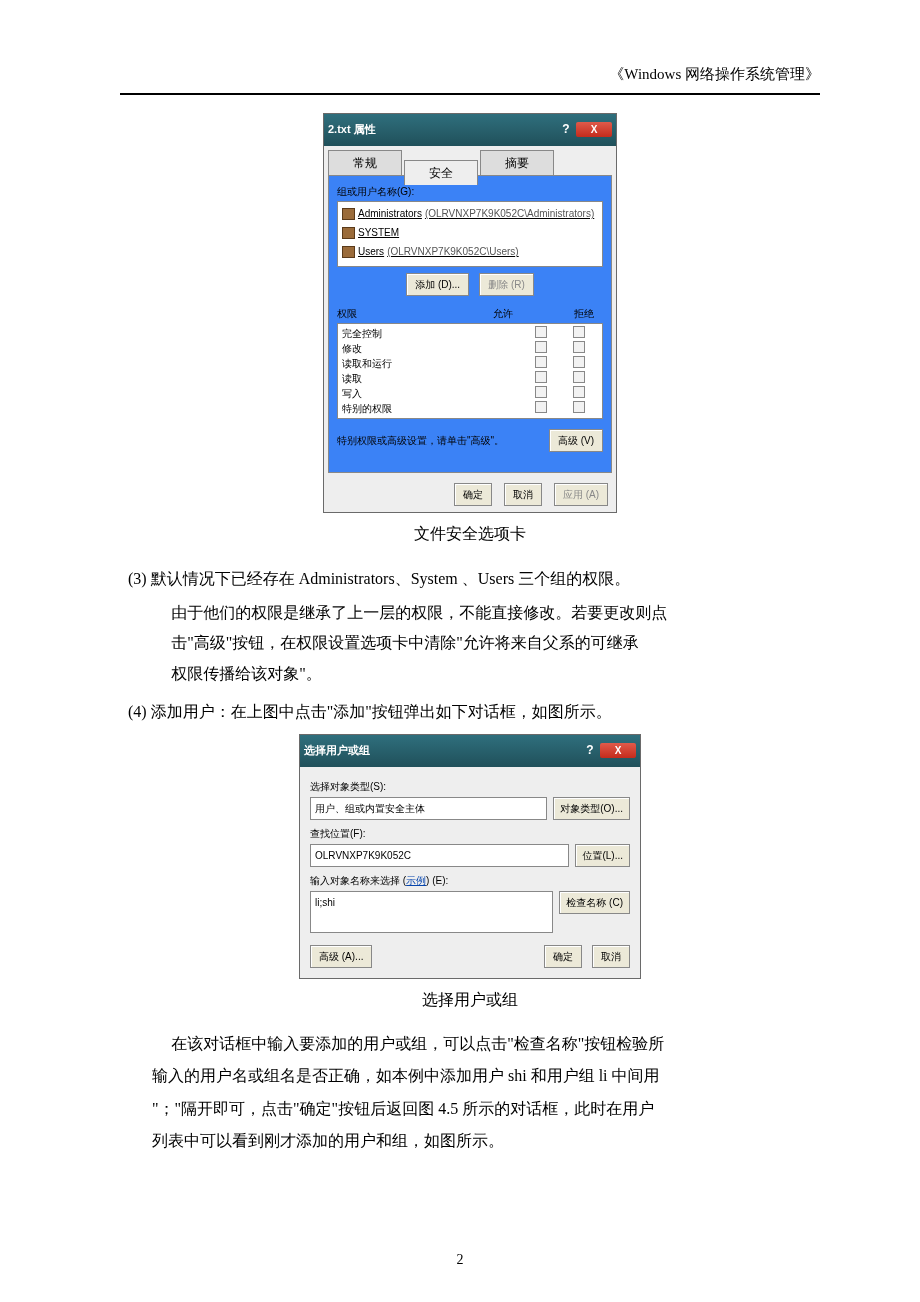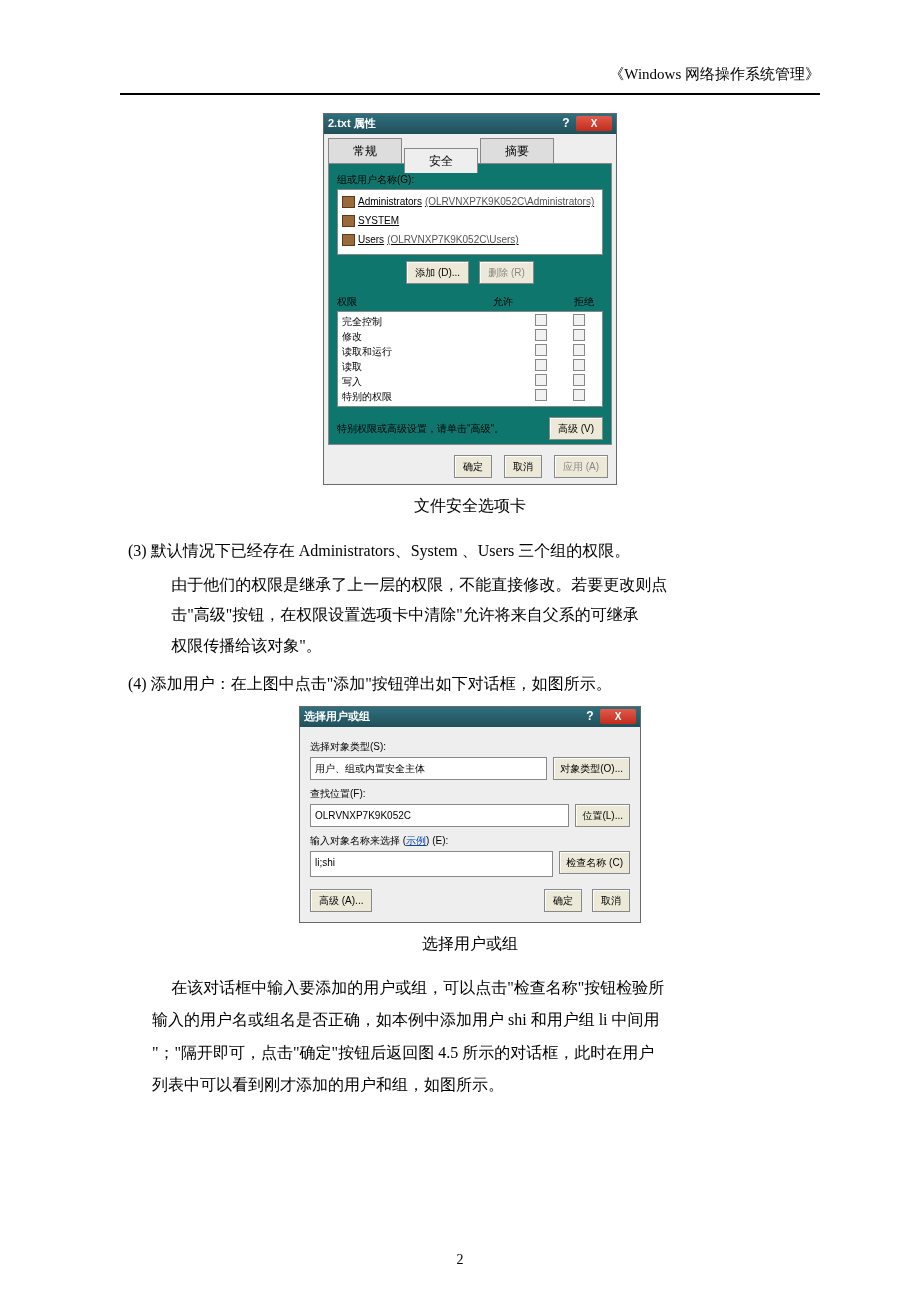--- a/index.html
+++ b/index.html
@@ -5,28 +5,28 @@
   body {
     margin:0; padding:0; background:#fff;
     font-family:"SimSun","Songti SC",serif;
     width:920px; height:1302px; position:relative;
     font-size:16px; line-height:1.9;
   }
   .page { padding:60px 100px 0 120px; }
   .header-text { text-align:right; font-size:15px; margin-bottom:4px; }
   .header-rule { border-top:2px solid #000; margin-bottom:18px; }
   .win { border:1px solid #6a6a6a; background:#eee; font-family:Tahoma,Arial,sans-serif; font-size:10px; margin:0 auto; }
-  .titlebar { background:linear-gradient(#2f6f7d,#20505a); color:#fff; height:20px; display:flex; align-items:center; padding:0 4px; font-size:11px; font-weight:bold; }
+  .titlebar { background:linear-gradient(#2f6f7d,#20505a); color:#fff; height:32px; display:flex; align-items:center; padding:0 4px; font-size:11px; font-weight:bold; }
   .titlebar .spacer{flex:1;}
   .titlebar .qmark{width:16px;text-align:center;color:#fff;font-weight:bold;font-size:12px;}
   .closebtn{background:linear-gradient(#e05a4a,#c42b1c);width:36px;height:15px;border-radius:2px;display:flex;align-items:center;justify-content:center;color:#fff;font-weight:bold;font-size:10px;margin-left:2px;}
   .tabs{display:flex;margin:4px 4px 0 4px;gap:2px;}
   .tab{border:1px solid #888;border-bottom:none;padding:1px 24px;background:#ddd;font-size:12px;}
   .tab.active{background:#eee;position:relative;top:10px;}
-  .tabbody{border:1px solid #888;margin:0 4px 4px 4px;padding:6px 8px 4px 8px;background:#0f766e;}
+  .tabbody{border:1px solid #888;margin:0 4px 4px 4px;padding:6px 8px 20px 8px;background:#3b82f6;}
   .listbox{border:1px solid #888;background:#fff;padding:2px;height:60px;font-size:10px;text-decoration:underline;}
   .listrow{display:flex;align-items:center;gap:3px;padding:0 2px;}
   .picon{width:11px;height:10px;background:#9a6b3a;border:1px solid #5a3a1a;display:inline-block;}
   .suffix{color:#555;}
   .btnrow{display:flex;justify-content:center;gap:10px;margin-top:6px;}
   .btn{border:1px solid #888;background:#ece9d8;padding:1px 8px;font-size:10px;box-shadow:inset 1px 1px #fff;}
   .btn.gray{color:#888;}
   .permhdr{display:flex;margin-top:8px;font-size:10px;gap:43px;}
   .permhdr .c1{flex:1;}
   .permhdr .c2,.permhdr .c3{width:38px;text-align:center;}
@@ -175,21 +175,21 @@
       </div>
       <div class="lbl">查找位置(F):</div>
       <div class="frow">
         <span class="field field2">OLRVNXP7K9K052C</span>
         <span class="rbtn">位置(L)...</span>
       </div>
       <div class="lbl">
         <span>输入对象名称来选择 (</span><span class="link">示例</span><span>) (E):</span>
       </div>
       <div class="frow" style="align-items:flex-start;">
-        <span class="field field2" style="height:26px;">li;shi</span>
+        <span class="field field2" style="height:42px;">li;shi</span>
         <span class="rbtn">检查名称 (C)</span>
       </div>
     </div>
     <div class="bottom">
       <span class="btn">高级 (A)...</span>
       <span class="spacer"></span>
       <span class="btn">确定</span>
       <span class="btn">取消</span>
     </div>
   </div>

